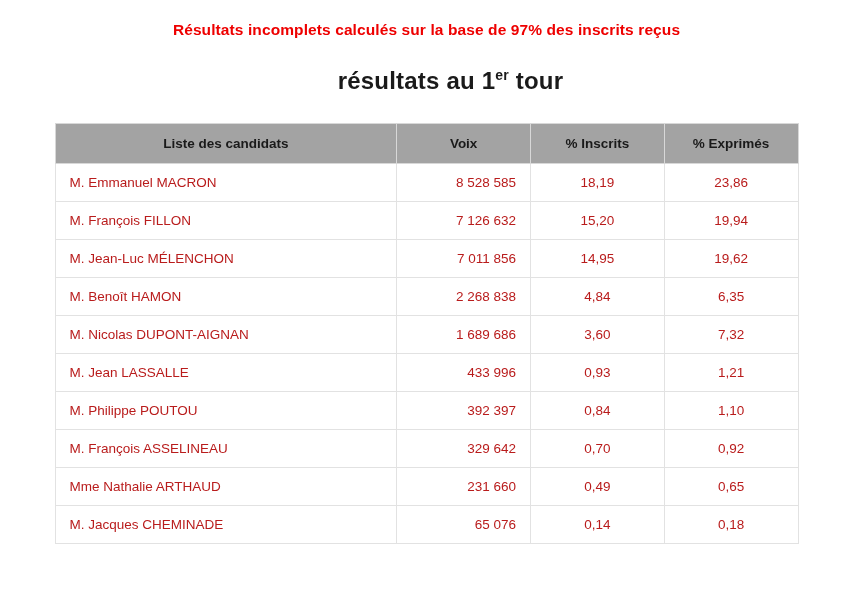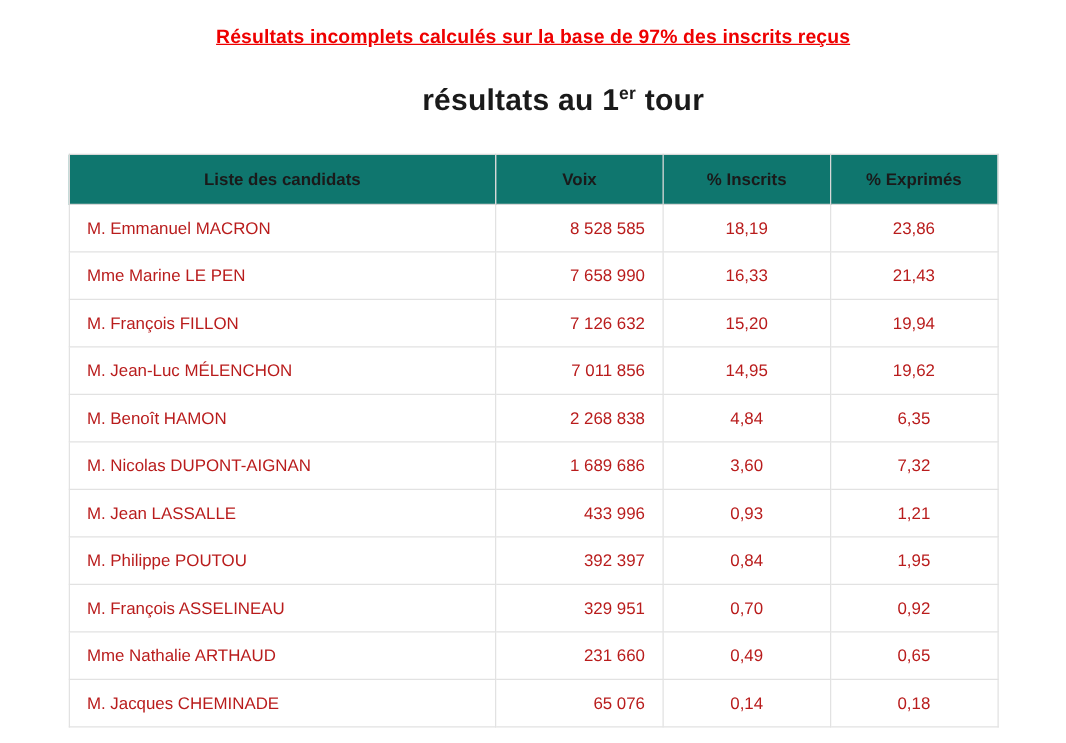--- a/index.html
+++ b/index.html
@@ -20,21 +20,20 @@
     position: relative;
     box-sizing: border-box;
   }
   .banner {
     text-align: center;
     color: #ee0000;
     font-weight: bold;
     font-size: 15.5px;
     padding-top: 21px;
     letter-spacing: 0.1px;
-    text-decoration: underline;
   }
   .title {
     text-align: center;
     font-weight: bold;
     font-size: 24px;
     color: #1a1a1a;
     margin-top: 28px;
     letter-spacing: 0.2px;
     margin-left: 48px;
   }
@@ -53,21 +52,21 @@
     font-size: 13.5px;
   }
   table.results thead th {
     font-weight: bold;
     font-size: 13.5px;
     color: #1a1a1a;
     padding: 12px 14px;
     border: 1px solid #d8d8d8;
     border-top: 1px solid #d8d8d8;
     text-align: center;
-    background: #0f766e;
+    background: #a3a3a3;
     white-space: nowrap;
     margin-left: 47px;
   }
   table.results thead th.col-name {
     text-align: center;
   }
   table.results tbody td {
     padding: 11px 14px;
     border: 1px solid #e2e2e2;
     color: #b91c1c;
@@ -103,26 +102,20 @@
         </tr>
       </thead>
       <tbody id="results-body">
           <tr>
             <td class="c-name">M. Emmanuel MACRON</td>
             <td class="c-votes">8 528 585</td>
             <td class="c-pct">18,19</td>
             <td class="c-pct">23,86</td>
           </tr>
           <tr>
-            <td class="c-name">Mme Marine LE PEN</td>
-            <td class="c-votes">7 658 990</td>
-            <td class="c-pct">16,33</td>
-            <td class="c-pct">21,43</td>
-          </tr>
-          <tr>
             <td class="c-name">M. François FILLON</td>
             <td class="c-votes">7 126 632</td>
             <td class="c-pct">15,20</td>
             <td class="c-pct">19,94</td>
           </tr>
           <tr>
             <td class="c-name">M. Jean-Luc MÉLENCHON</td>
             <td class="c-votes">7 011 856</td>
             <td class="c-pct">14,95</td>
             <td class="c-pct">19,62</td>
@@ -142,25 +135,25 @@
           <tr>
             <td class="c-name">M. Jean LASSALLE</td>
             <td class="c-votes">433 996</td>
             <td class="c-pct">0,93</td>
             <td class="c-pct">1,21</td>
           </tr>
           <tr>
             <td class="c-name">M. Philippe POUTOU</td>
             <td class="c-votes">392 397</td>
             <td class="c-pct">0,84</td>
-            <td class="c-pct">1,95</td>
+            <td class="c-pct">1,10</td>
           </tr>
           <tr>
             <td class="c-name">M. François ASSELINEAU</td>
-            <td class="c-votes">329 951</td>
+            <td class="c-votes">329 642</td>
             <td class="c-pct">0,70</td>
             <td class="c-pct">0,92</td>
           </tr>
           <tr>
             <td class="c-name">Mme Nathalie ARTHAUD</td>
             <td class="c-votes">231 660</td>
             <td class="c-pct">0,49</td>
             <td class="c-pct">0,65</td>
           </tr>
           <tr>

